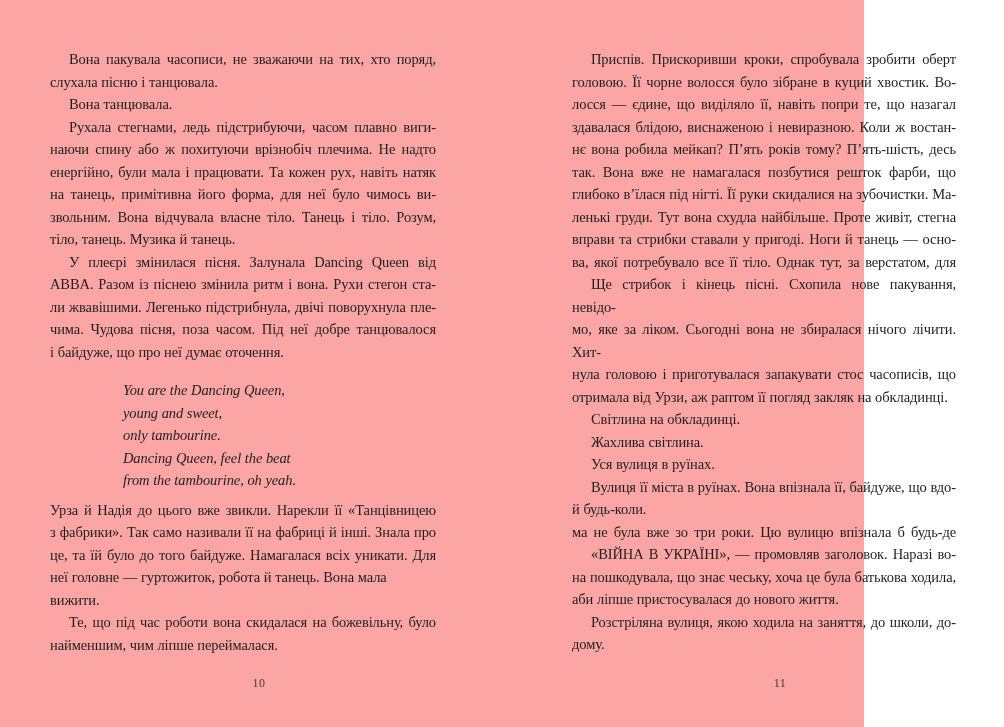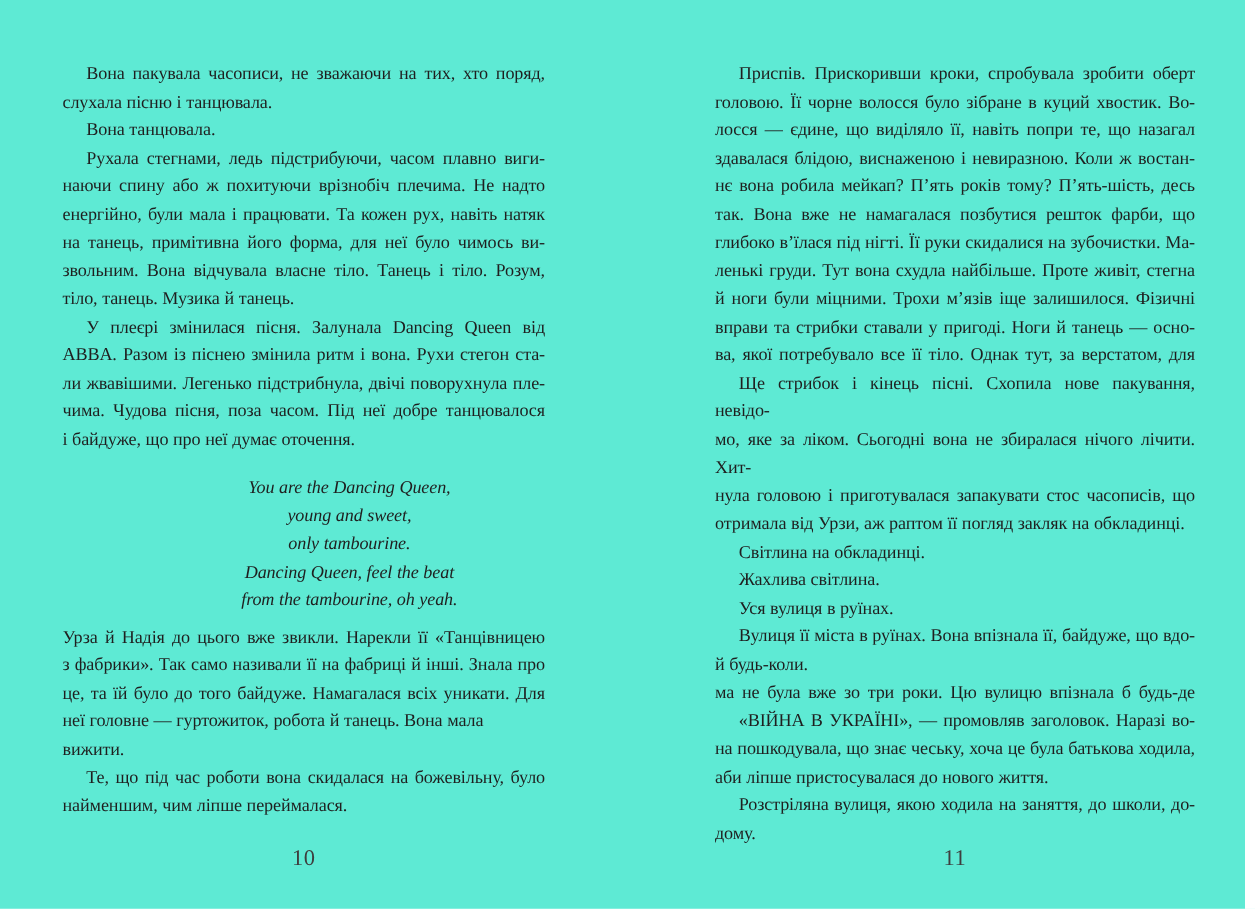--- a/index.html
+++ b/index.html
@@ -9,23 +9,23 @@
   }
   body {
     width: 1004px;
     height: 727px;
     font-family: "Liberation Serif", "DejaVu Serif", serif;
     color: #1f1f1f;
     overflow: hidden;
   }
   .spread {
     position: relative;
-    width: 996px;
+    width: 864px;
     height: 727px;
-    background: #5eead4;
+    background: #fca5a5;
   }
   .page {
     position: absolute;
     top: 48px;
     height: 660px;
   }
   .page.left  { left: 50px;  width: 386px; }
   .page.right { left: 572px; width: 384px; }
   .text-block {
     font-size: 14.5px;
@@ -37,28 +37,28 @@
   .line { min-height: 22.5px; }
   .line.just {
     text-align: justify;
     text-align-last: justify;
   }
   .line.indent { text-indent: 19px; }
   .para.verse {
     font-style: italic;
     margin: 16px 0 7px 73px;
   }
-  .para.verse .line { text-align: center; }
+  .para.verse .line { text-align: left; }
   .pagenum {
     position: absolute;
     top: 628px;
-    left: 0;
+    left: 16px;
     width: 100%;
     text-align: center;
-    font-size: 18px;
+    font-size: 12px;
     letter-spacing: 0.5px;
     color: #3e3e3e;
   }
 </style>
 </head>
 <body>
 
 <div class="spread">
 
   <section class="page left">
@@ -110,21 +110,20 @@
     <div class="text-block" id="right-col">
         <div class="para body">
           <div class="line just indent">Приспів. Прискоривши кроки, спробувала зробити оберт</div>
           <div class="line just">головою. Її чорне волосся було зібране в куций хвостик. Во-</div>
           <div class="line just">лосся — єдине, що виділяло її, навіть попри те, що назагал</div>
           <div class="line just">здавалася блідою, виснаженою і невиразною. Коли ж востан-</div>
           <div class="line just">нє вона робила мейкап? П’ять років тому? П’ять-шість, десь</div>
           <div class="line just">так. Вона вже не намагалася позбутися решток фарби, що</div>
           <div class="line just">глибоко в’їлася під нігті. Її руки скидалися на зубочистки. Ма-</div>
           <div class="line just">ленькі груди. Тут вона схудла найбільше. Проте живіт, стегна</div>
-          <div class="line just">й ноги були міцними. Трохи м’язів іще залишилося. Фізичні</div>
           <div class="line just">вправи та стрибки ставали у пригоді. Ноги й танець — осно-</div>
           <div class="line just">ва, якої потребувало все її тіло. Однак тут, за верстатом, для</div>
         </div>
         <div class="para body">
           <div class="line just indent">Ще стрибок і кінець пісні. Схопила нове пакування, невідо-</div>
           <div class="line just">мо, яке за ліком. Сьогодні вона не збиралася нічого лічити. Хит-</div>
           <div class="line just">нула головою і приготувалася запакувати стос часописів, що</div>
           <div class="line">отримала від Урзи, аж раптом її погляд закляк на обкладинці.</div>
         </div>
         <div class="para body">

